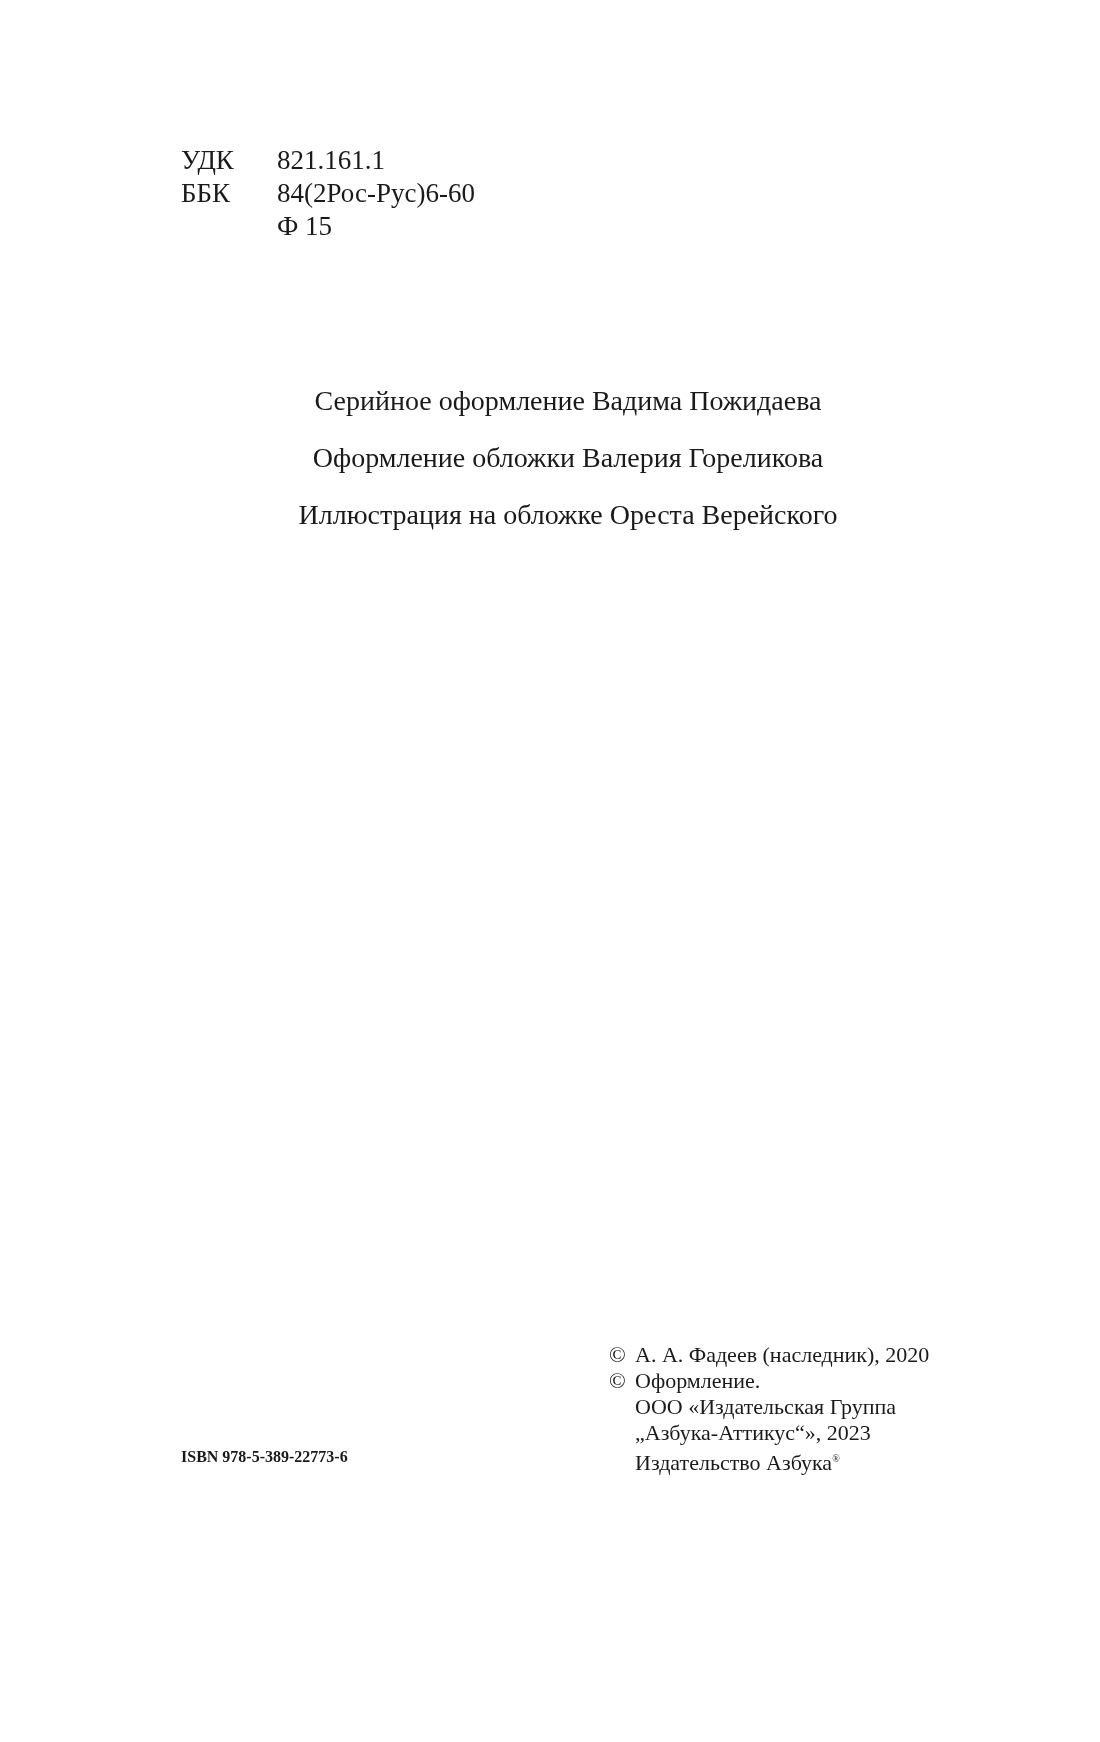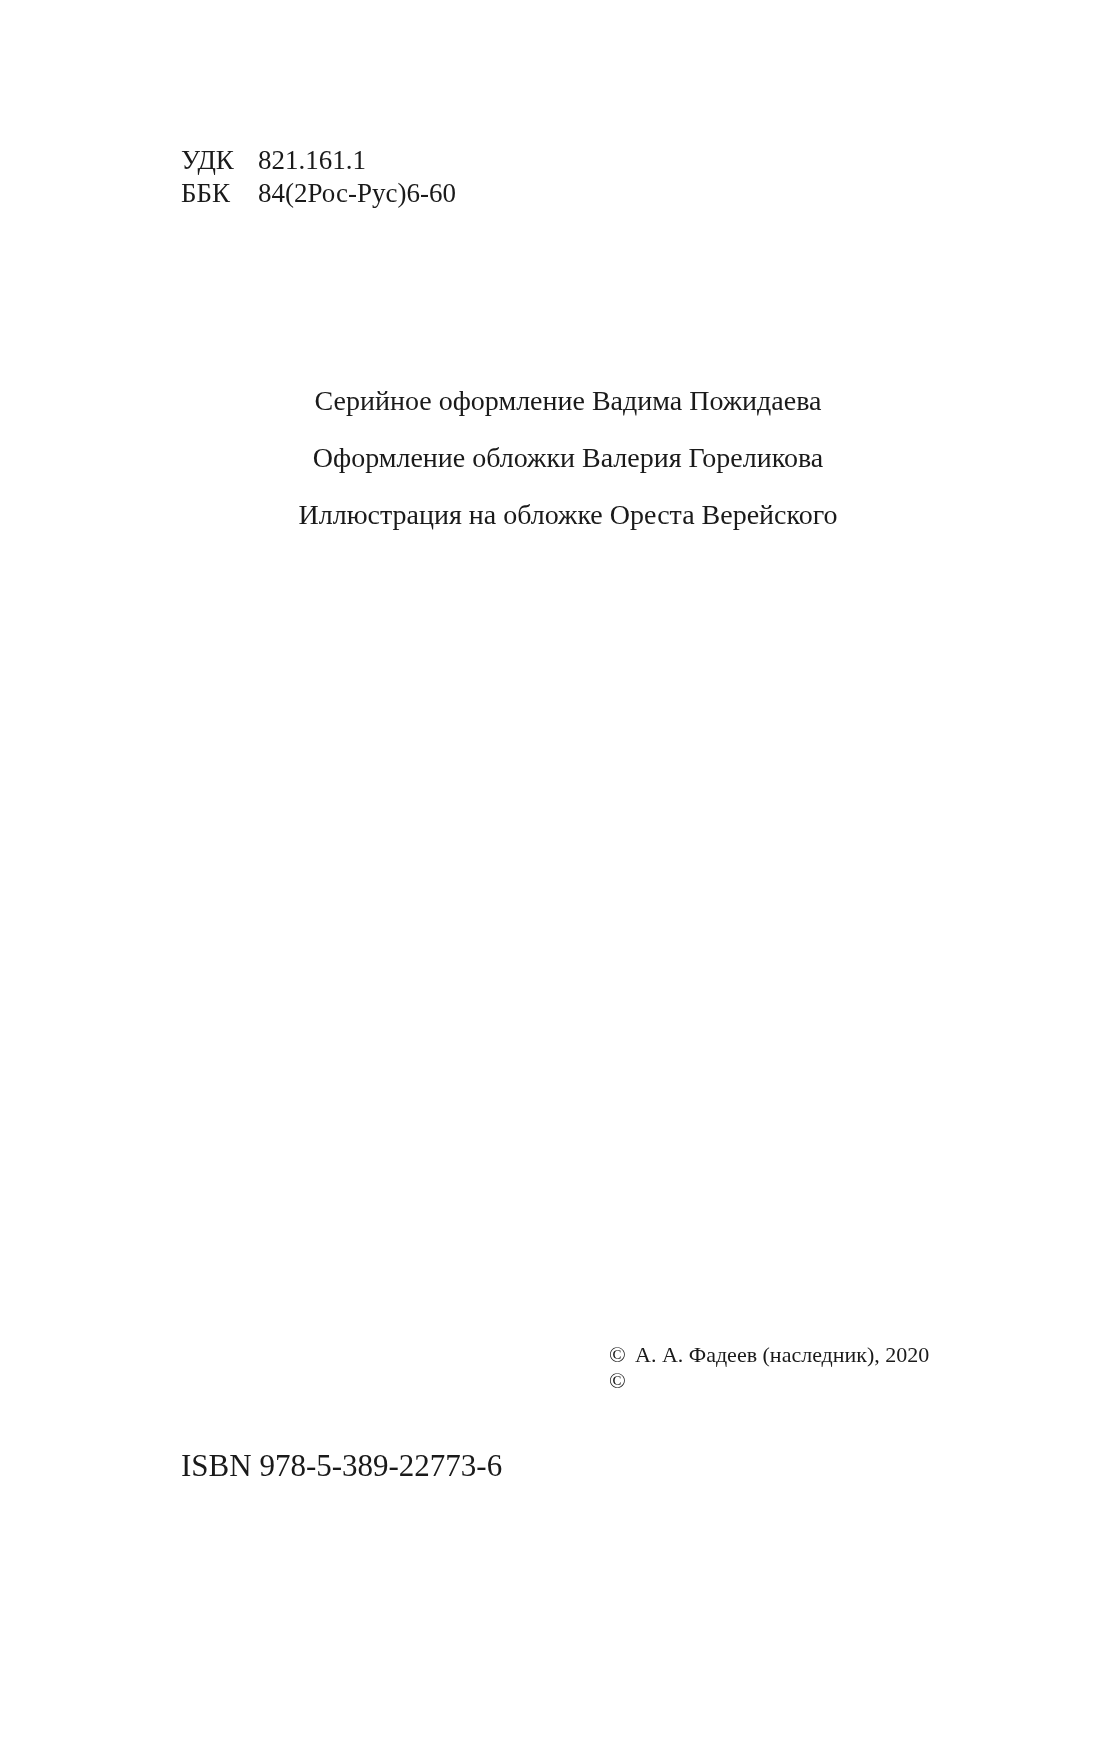--- a/index.html
+++ b/index.html
@@ -2,52 +2,62 @@
 <html><head>
   <meta charset="utf-8">
   <style>
     html, body { margin: 0; padding: 0; background: #ffffff; }
     body {
       width: 1100px; height: 1742px; position: relative; overflow: hidden;
       font-family: "Liberation Serif", "DejaVu Serif", serif;
       color: #1a1a1a;
     }
     .classif { position: absolute; left: 181px; top: 144px; font-size: 27px; line-height: 33px; }
-    .classif .row { display: flex; }
+    .classif .row { display: flex; gap: 19px; }
     .classif .lbl { width: 77px; }
     .credits { position: absolute; left: 0; width: 1136px; top: 372px; text-align: center; font-size: 28px; line-height: 57px; }
     .copyright { position: absolute; left: 609px; top: 1342px; font-size: 22px; line-height: 26px; }
     .copyright .entry { display: flex; }
     .copyright .sym { width: 26px; }
     .copyright sup { font-size: 10px; }
-    .isbn { position: absolute; left: 181px; top: 1448px; font-size: 31px; font-weight: normal; }
+    .isbn { position: absolute; left: 181px; top: 1448px; font-size: 16px; font-weight: bold; }
   </style>
 </head>
 <body>
 
 <div class="classif">
   <div class="row">
     <span class="lbl">УДК</span>
     <span>821.161.1</span>
   </div>
   <div class="row">
     <span class="lbl">ББК</span>
     <span>84(2Рос-Рус)6-60</span>
+  </div>
+  <div class="row">
+    <span class="lbl"></span>
+    <span>Ф 15</span>
   </div>
 </div>
 
 <div class="credits">
   <div>Серийное оформление Вадима Пожидаева</div>
   <div>Оформление обложки Валерия Гореликова</div>
   <div>Иллюстрация на обложке Ореста Верейского</div>
 </div>
 
 <div class="copyright">
   <div class="entry">
     <span class="sym">©</span>
     <span>А. А. Фадеев (наследник), 2020</span>
   </div>
   <div class="entry">
     <span class="sym">©</span>
+    <div>
+      <div>Оформление.</div>
+      <div>ООО «Издательская Группа</div>
+      <div>„Азбука-Аттикус“», 2023</div>
+      <div><span>Издательство Азбука</span><sup>®</sup></div>
+    </div>
   </div>
 </div>
 
 <div class="isbn">ISBN 978-5-389-22773-6</div>
 
 </body></html>

